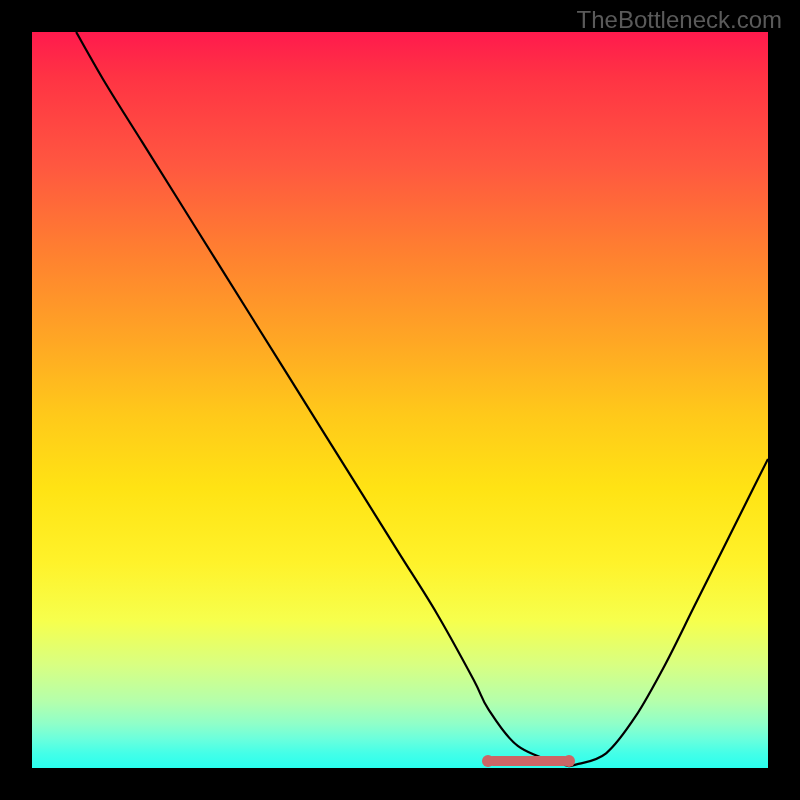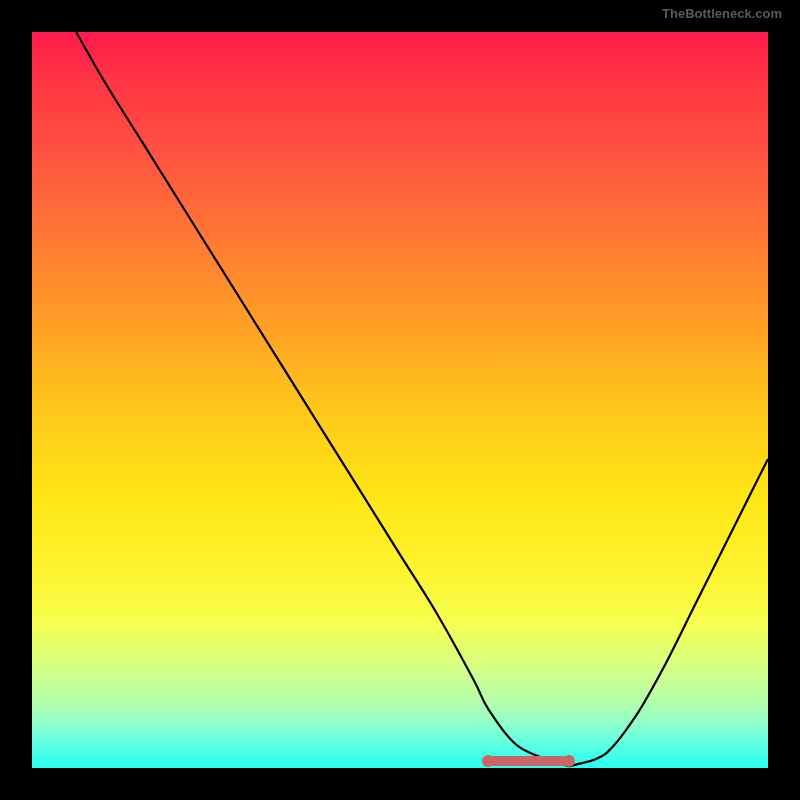--- a/index.html
+++ b/index.html
@@ -9,22 +9,22 @@
     background: #000;
     position: relative;
     font-family: Arial, sans-serif;
     overflow: hidden;
   }
   .watermark {
     position: absolute;
     top: 6px;
     right: 18px;
     color: #5a5a5a;
-    font-size: 13px;
-    font-weight: bold;
+    font-size: 24px;
+    font-weight: normal;
     z-index: 10;
     text-align: right;
   }
   .plot-area {
     position: absolute;
     left: 32px;
     top: 32px;
     width: 736px;
     height: 736px;
     background: linear-gradient(to bottom,

